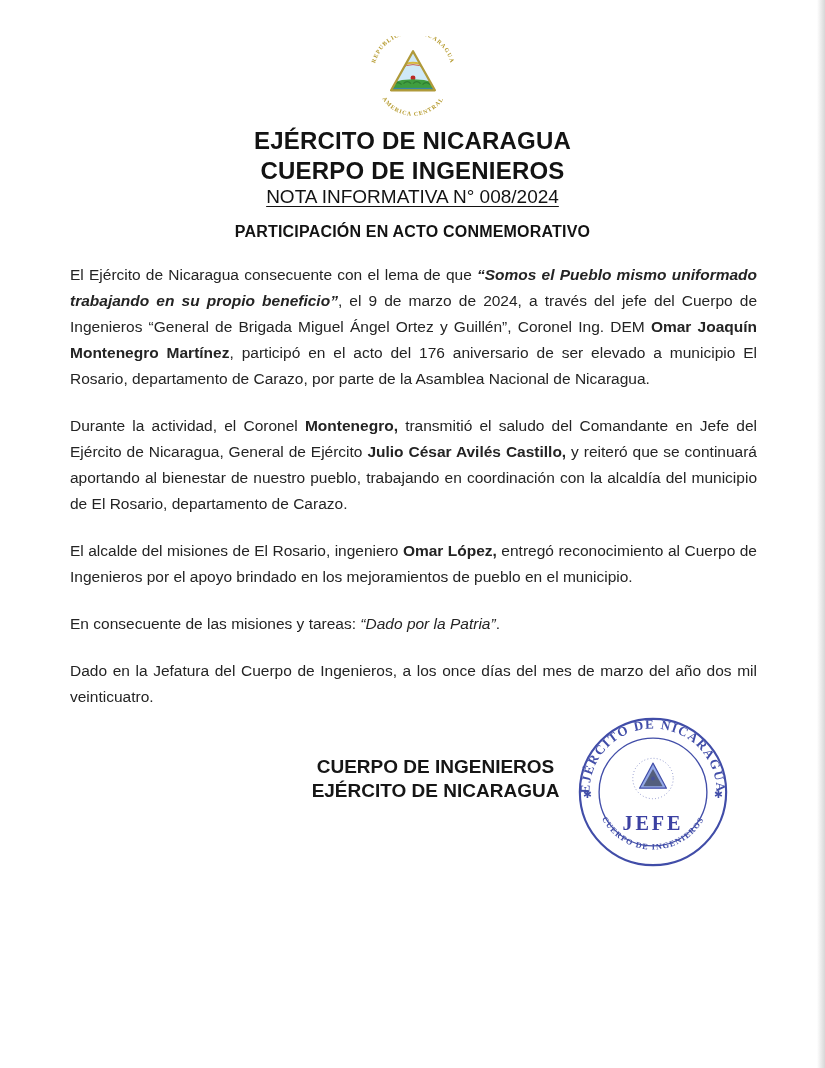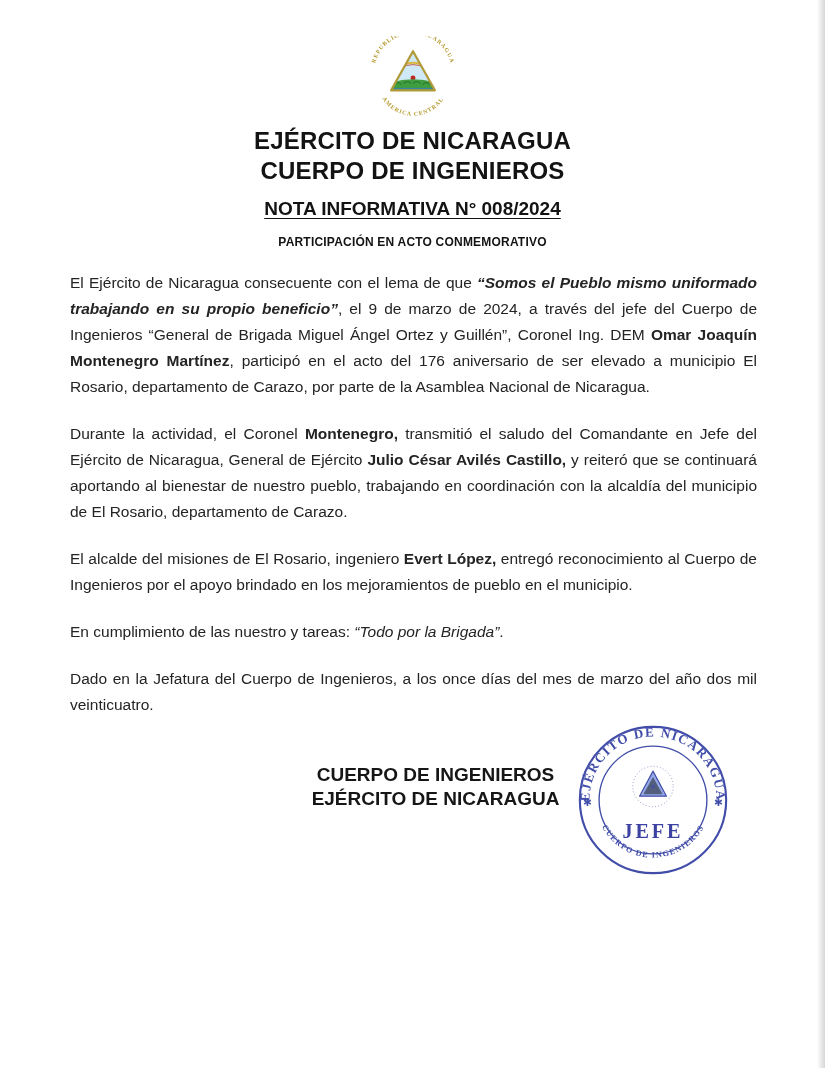--- a/index.html
+++ b/index.html
@@ -16,28 +16,27 @@
     background:linear-gradient(to right, rgba(255,255,255,0), rgba(110,110,110,0.28));
     pointer-events:none;
   }
   .emblem-wrap{padding-top:36px;text-align:center;}
   .header{ text-align:center; margin-top:6px; color:#131313;}
   .org-title{
     font-size:24px;font-weight:bold;line-height:30px;letter-spacing:.2px;
   }
   .doc-number{
     display:inline-block;
-    margin-top:12px;
-    font-size:19px;font-weight:bold;
+    font-size:19px;font-weight:normal;
     text-decoration:underline;
     text-underline-offset:3px;
   }
   .subject{
     margin-top:15px;
-    font-size:12px;font-weight:bold;letter-spacing:.2px;
+    font-size:16px;font-weight:bold;letter-spacing:.2px;
   }
   .content{
     margin:21px 68px 0 70px;
     font-size:15.5px;line-height:26px;
     text-align:justify;
     color:#242424;
   }
   .content p{margin:0 0 21px 0;}
   .b{font-weight:bold;}
   .i{font-style:italic;}
@@ -92,22 +91,22 @@
   <div class="header">
     <div class="org-title">EJÉRCITO DE NICARAGUA</div>
     <div class="org-title">CUERPO DE INGENIEROS</div>
     <div><span class="doc-number">NOTA INFORMATIVA N° 008/2024</span></div>
     <div class="subject">PARTICIPACIÓN EN ACTO CONMEMORATIVO</div>
   </div>
 
   <div class="content">
     <p><span>El Ejército de Nicaragua consecuente con el lema de que </span><span class="b i">“Somos el Pueblo mismo uniformado trabajando en su propio beneficio”</span><span>, el 9 de marzo de 2024, a través del jefe del Cuerpo de Ingenieros “General de Brigada Miguel Ángel Ortez y Guillén”, Coronel Ing. DEM </span><span class="b">Omar Joaquín Montenegro Martínez</span><span>, participó en el acto del 176 aniversario de ser elevado a municipio El Rosario, departamento de Carazo, por parte de la Asamblea Nacional de Nicaragua.</span></p>
     <p><span>Durante la actividad, el Coronel </span><span class="b">Montenegro,</span><span> transmitió el saludo del Comandante en Jefe del Ejército de Nicaragua, General de Ejército </span><span class="b">Julio César Avilés Castillo,</span><span> y reiteró que se continuará aportando al bienestar de nuestro pueblo, trabajando en coordinación con la alcaldía del municipio de El Rosario, departamento de Carazo.</span></p>
-    <p><span>El alcalde del misiones de El Rosario, ingeniero </span><span class="b">Evert López,</span><span> entregó reconocimiento al Cuerpo de Ingenieros por el apoyo brindado en los mejoramientos de pueblo en el municipio.</span></p>
-    <p><span>En cumplimiento de las nuestro y tareas: </span><span class="i">“Todo por la Brigada”</span><span>.</span></p>
+    <p><span>El alcalde del misiones de El Rosario, ingeniero </span><span class="b">Omar López,</span><span> entregó reconocimiento al Cuerpo de Ingenieros por el apoyo brindado en los mejoramientos de pueblo en el municipio.</span></p>
+    <p><span>En consecuente de las misiones y tareas: </span><span class="i">“Dado por la Patria”</span><span>.</span></p>
     <p><span>Dado en la Jefatura del Cuerpo de Ingenieros, a los once días del mes de marzo del año dos mil veinticuatro.</span></p>
 
     <div class="sig-row">
       <div class="signature">
         <div>CUERPO DE INGENIEROS</div>
         <div>EJÉRCITO DE NICARAGUA</div>
       </div>
 
       <svg class="stamp" viewBox="0 0 160 160" aria-hidden="true">
         <defs>

